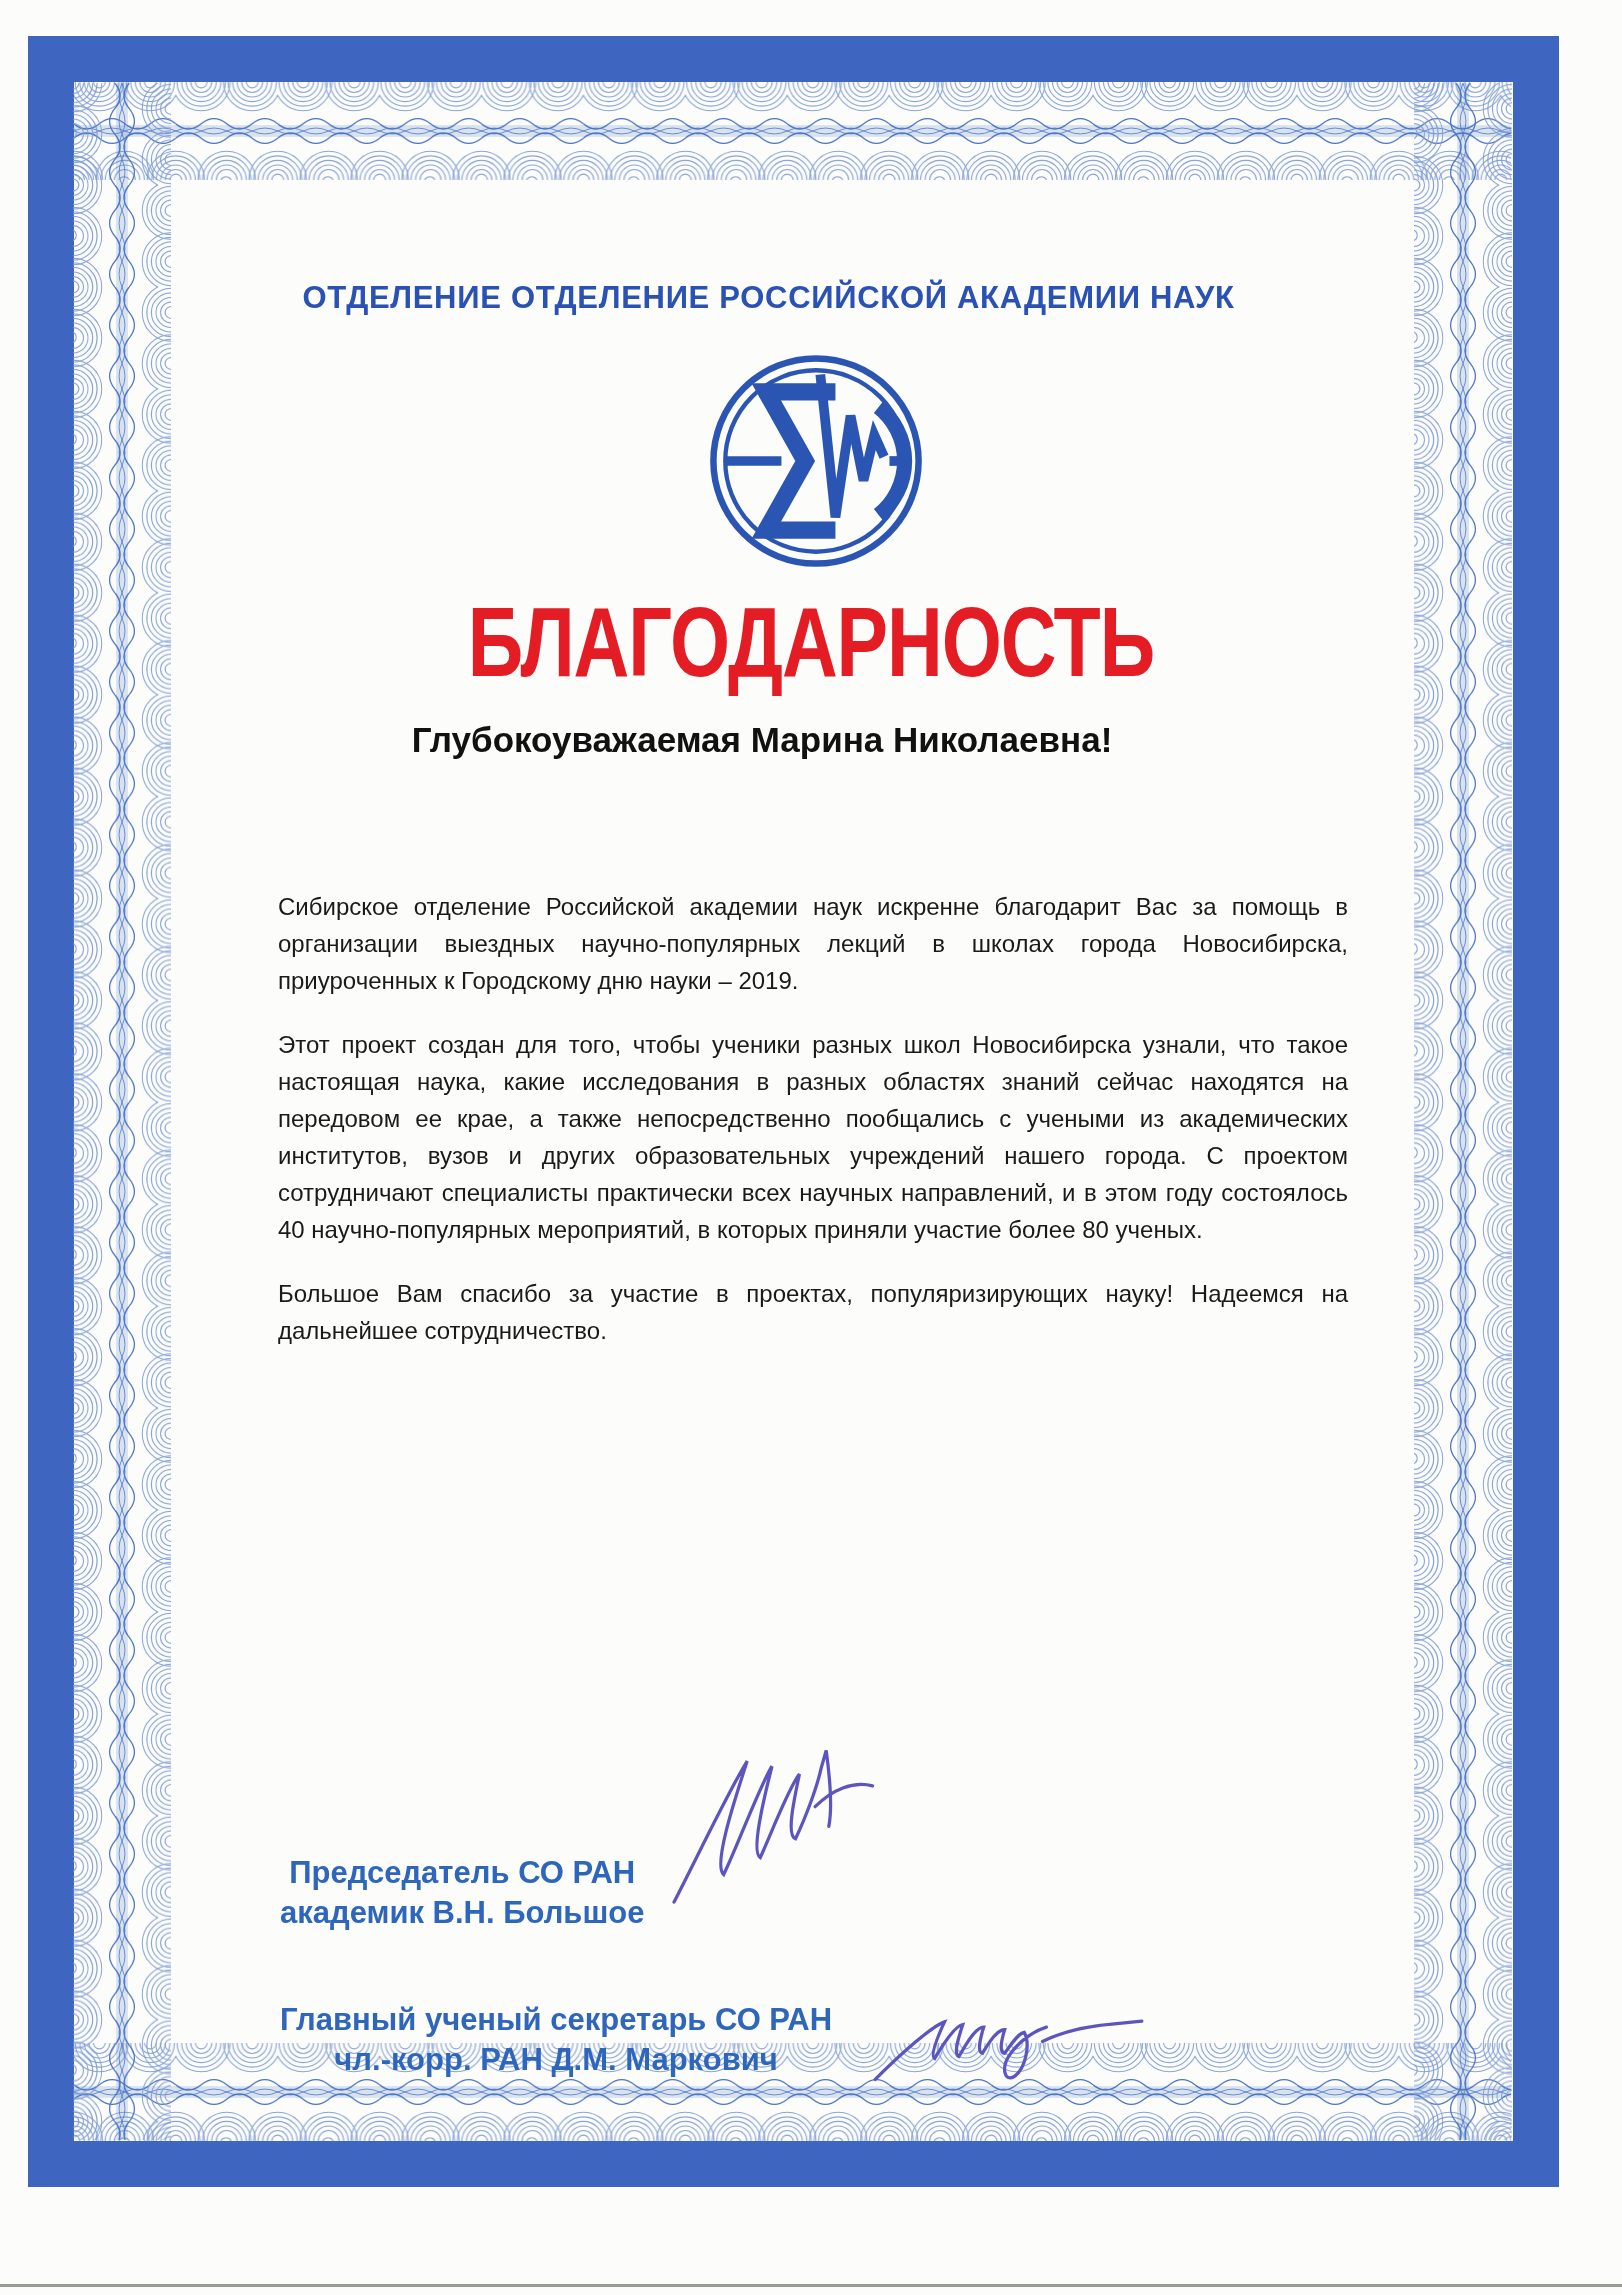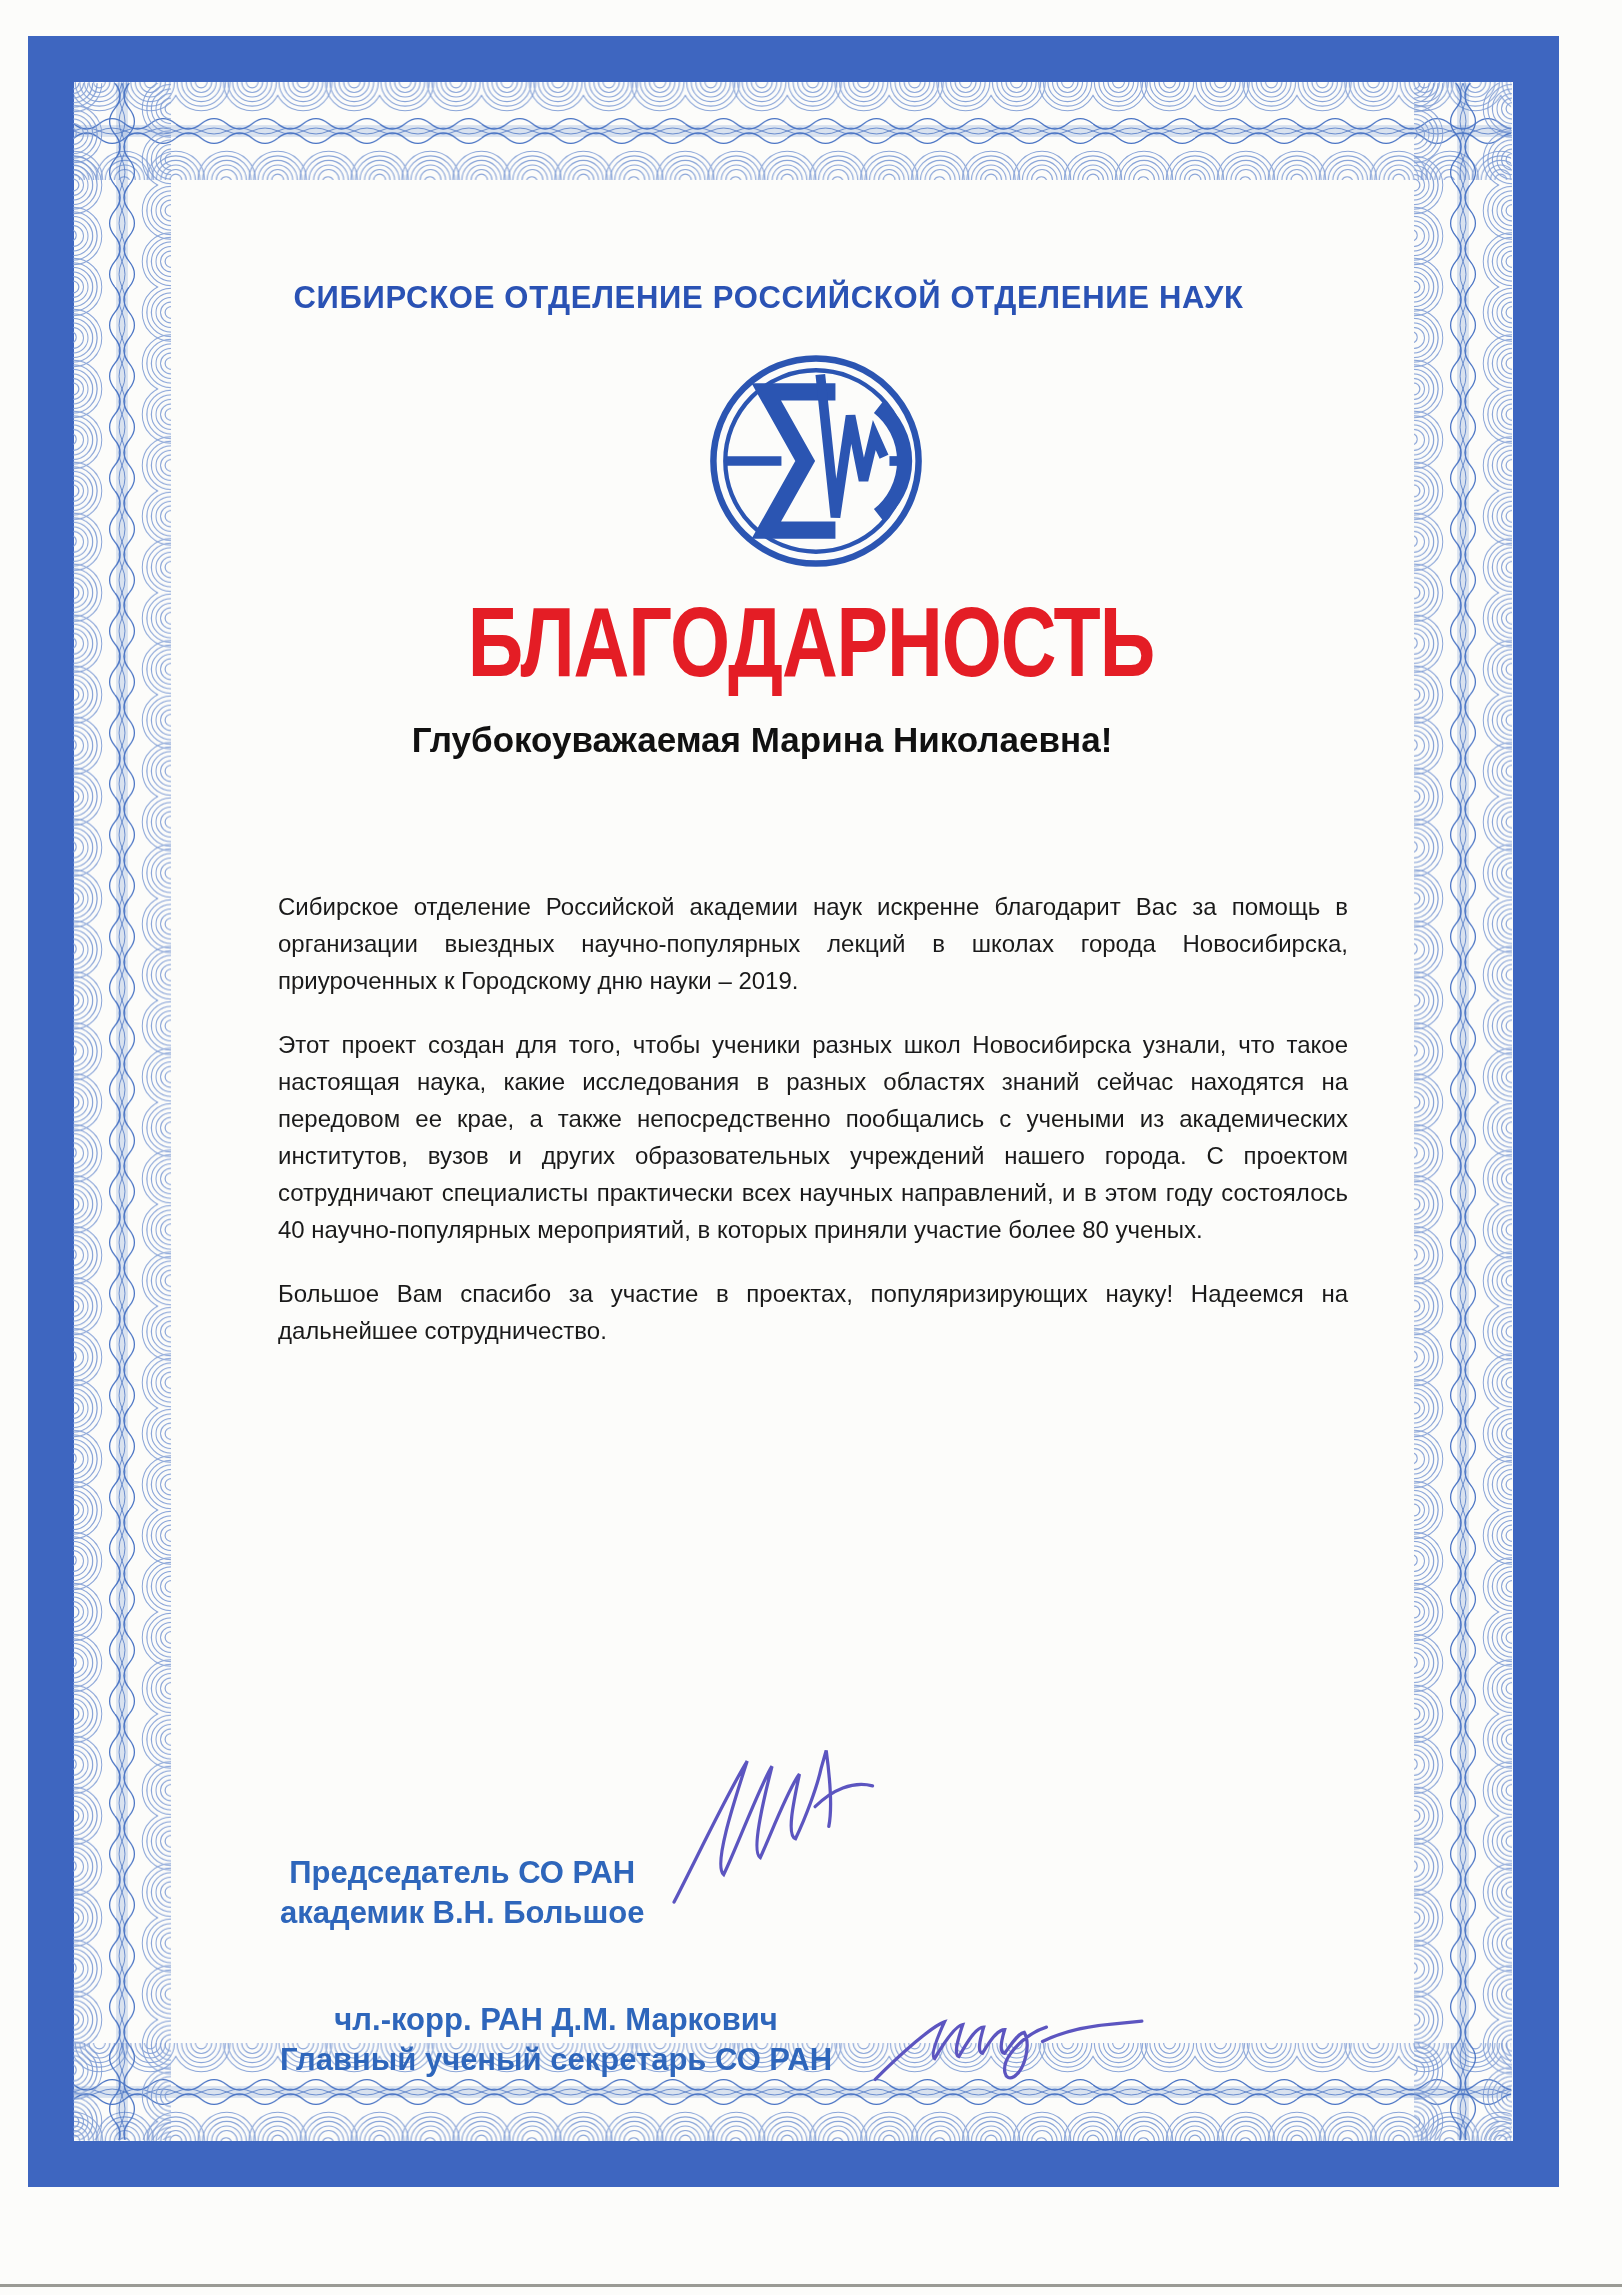--- a/index.html
+++ b/index.html
@@ -141,21 +141,21 @@
   <svg class="lace lace-bottom" width="1439" height="98" viewBox="0 0 2200 150">
       <rect width="2200" height="150" fill="url(#laceH)"></rect>
     </svg>
   <svg class="lace lace-left" width="98" height="2059" viewBox="0 0 150 3148">
       <rect width="150" height="3148" fill="url(#laceV)"></rect>
     </svg>
   <svg class="lace lace-right" width="98" height="2059" viewBox="0 0 150 3148">
       <rect width="150" height="3148" fill="url(#laceV)"></rect>
     </svg>
 
-  <div class="org-line">СИБИРСКОЕ ОТДЕЛЕНИЕ РОССИЙСКОЙ ОТДЕЛЕНИЕ НАУК</div>
+  <div class="org-line">ОТДЕЛЕНИЕ ОТДЕЛЕНИЕ РОССИЙСКОЙ АКАДЕМИИ НАУК</div>
 
   <svg class="emblem" viewBox="0 0 200 200">
     <g stroke="#2b55b2" fill="none">
       <circle cx="100" cy="100" r="95" stroke-width="6"></circle>
       <circle cx="100" cy="100" r="84" stroke-width="4"></circle>
       <line x1="17" y1="100" x2="68" y2="100" stroke-width="9"></line>
       <line x1="168" y1="100" x2="183" y2="100" stroke-width="9"></line>
       <polyline points="118,36 54,36 90,100 54,164 118,164" stroke-width="16" stroke-miterlimit="8"></polyline>
       <polyline points="104,20 118,152 132,58 144,118 154,76 163,96" stroke-width="9" stroke-linejoin="miter"></polyline>
       <path d="M158 50 A64 64 0 0 1 158 150" stroke-width="14"></path>
@@ -177,22 +177,22 @@
     <div>академик В.Н. Большое</div>
   </div>
   <svg class="autograph autograph-1" viewBox="0 0 340 300">
     <g fill="none" stroke="#5c55c0" stroke-width="5" stroke-linecap="round">
       <path d="M20 268 C55 200 105 95 132 52 C110 120 80 212 96 226 C116 185 152 88 170 60 C156 115 138 192 152 200 C170 160 196 92 212 72 C203 115 192 166 206 171 C221 140 239 92 245 64 L253 36 C259 80 263 122 257 152"></path>
       <path d="M236 122 C262 96 294 82 324 90"></path>
     </g>
   </svg>
 
   <div class="sig-block sig-block-2">
+    <div>Главный ученый секретарь СО РАН</div>
     <div>чл.-корр. РАН Д.М. Маркович</div>
-    <div>Главный ученый секретарь СО РАН</div>
   </div>
   <svg class="autograph autograph-2" viewBox="0 0 430 160">
     <g fill="none" stroke="#5c55c0" stroke-width="5" stroke-linecap="round">
       <path d="M8 138 C50 96 96 56 114 50 C102 76 92 102 99 106 C112 84 130 56 142 54 C134 78 128 100 136 103 C148 82 162 58 174 58 C168 78 164 96 172 98 C182 82 194 62 206 62 C200 82 198 97 206 98 C216 85 226 68 236 66 C246 84 238 122 220 134 C206 142 200 120 214 100 C228 80 250 64 270 58"></path>
       <path d="M264 80 C296 64 336 56 374 53 L416 49"></path>
     </g>
   </svg>
 
   <div class="scan-edge-line"></div>
 </div>

